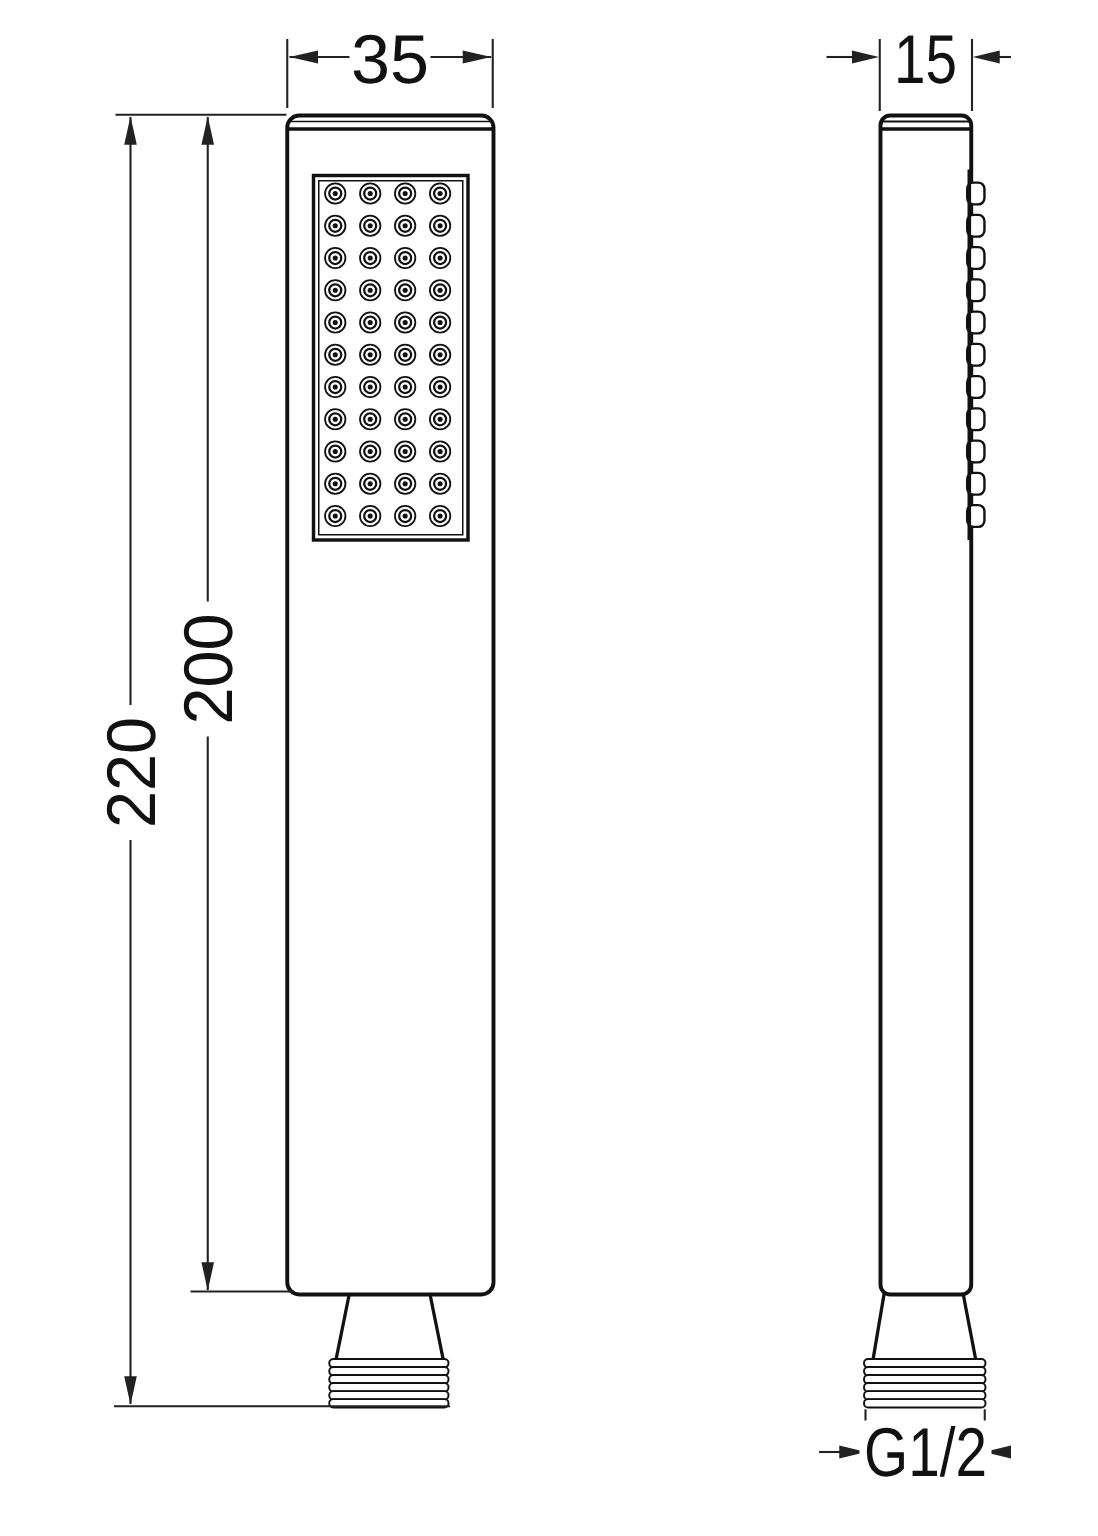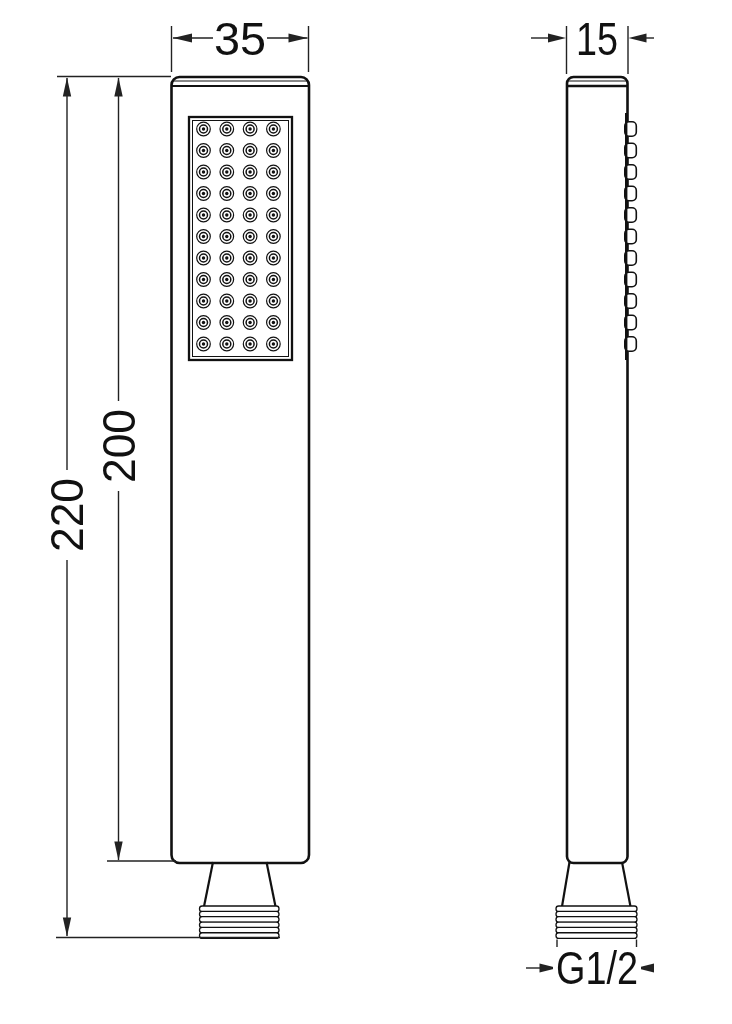--- a/index.html
+++ b/index.html
@@ -1,21 +1,21 @@
 <!DOCTYPE html>
 <html style="--line: #111111; --dim: #222222; --bg: #ffffff;"><head>
 <meta charset="utf-8">
 <style>
   :root{
     --line:#111111;
     --dim:#222222;
     --bg:#ffffff;
   }
   html,body{margin:0;padding:0;background:var(--bg);}
-  .stage{width:654px;height:1024px;position:relative;background:var(--bg);overflow:hidden;}
+  .stage{width:654px;height:1024px;position:relative;background:var(--bg);overflow:hidden;padding-left:20px;}
   svg{display:block;}
   .outline{fill:none;stroke:var(--line);}
   .whitefill{fill:var(--bg);stroke:var(--line);}
   .dimline{fill:none;stroke:var(--dim);stroke-width:1.4;}
   .arrow{fill:var(--dim);stroke:none;}
   .textbg{fill:var(--bg);stroke:none;}
   .dimtext{
     fill:var(--line);
     font-family:"Liberation Sans", sans-serif;
     font-size:46px;

